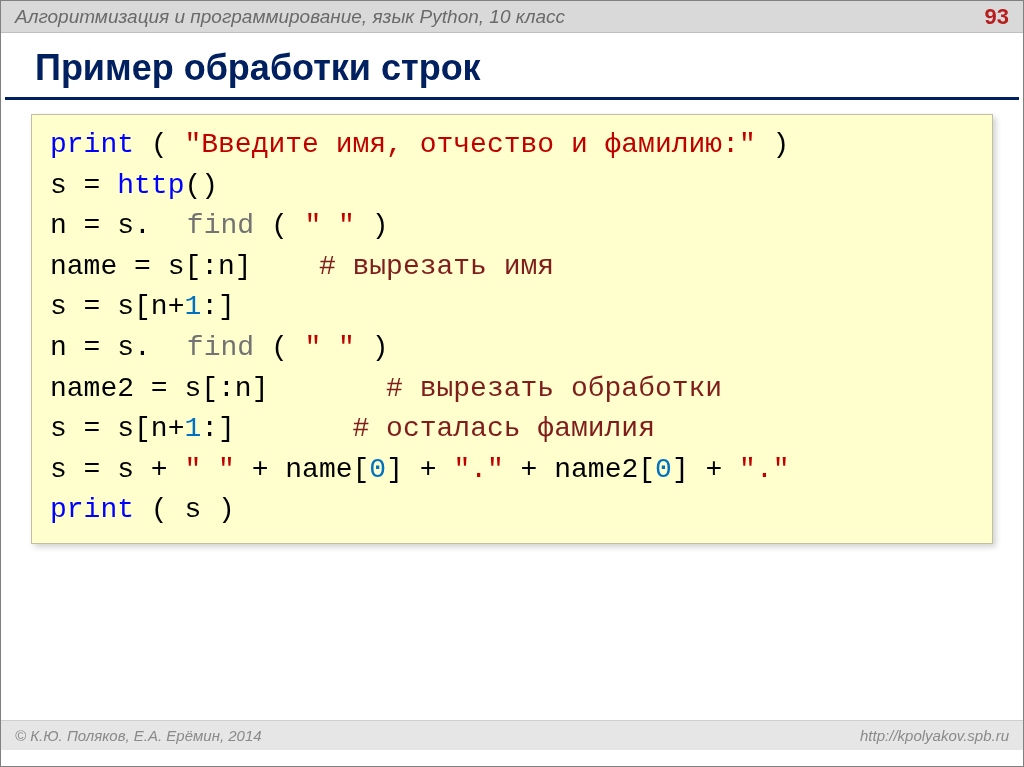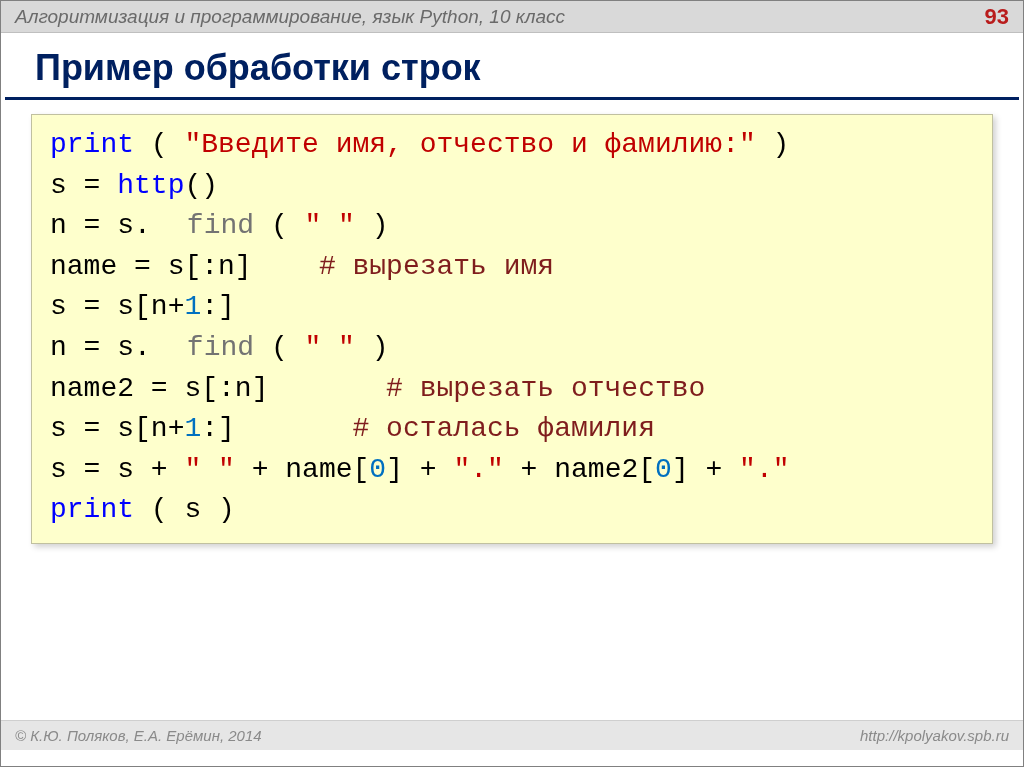--- a/index.html
+++ b/index.html
@@ -79,21 +79,21 @@
   </div>
 
   <div class="section-title">Пример обработки строк</div>
 
   <div class="code-box"><span class="tok-kw">print</span><span> ( </span><span class="tok-str">"Введите имя, отчество и фамилию:"</span><span> )</span>
 <span>s</span><span> = </span><span class="tok-kw">http</span><span>()</span>
 <span>n</span><span> = </span><span>s</span><span>.</span><span class="tok-fn">find</span><span> ( </span><span class="tok-str">" "</span><span> )</span>
 <span>name</span><span> = </span><span>s</span><span>[:n]</span><span>    </span><span class="tok-cmt"># вырезать имя</span>
 <span>s</span><span> = </span><span>s</span><span>[n+</span><span class="tok-num">1</span><span>:]</span>
 <span>n</span><span> = </span><span>s</span><span>.</span><span class="tok-fn">find</span><span> ( </span><span class="tok-str">" "</span><span> )</span>
-<span>name2</span><span> = </span><span>s</span><span>[:n]</span><span>       </span><span class="tok-cmt"># вырезать отчество</span>
+<span>name2</span><span> = </span><span>s</span><span>[:n]</span><span>       </span><span class="tok-cmt"># вырезать обработки</span>
 <span>s</span><span> = </span><span>s</span><span>[n+</span><span class="tok-num">1</span><span>:]</span><span>       </span><span class="tok-cmt"># осталась фамилия</span>
 <span>s</span><span> = </span><span>s</span><span> + </span><span class="tok-str">" "</span><span> + </span><span>name</span><span>[</span><span class="tok-num">0</span><span>]</span><span> + </span><span class="tok-str">"."</span><span> + </span><span>name2</span><span>[</span><span class="tok-num">0</span><span>]</span><span> + </span><span class="tok-str">"."</span>
 <span class="tok-kw">print</span><span> ( </span><span>s</span><span> )</span></div>
 
   <div class="footer">
     <div class="footer-left">© К.Ю. Поляков, Е.А. Ерёмин, 2014</div>
     <div class="footer-right">http://kpolyakov.spb.ru</div>
   </div>
 
 </div>

